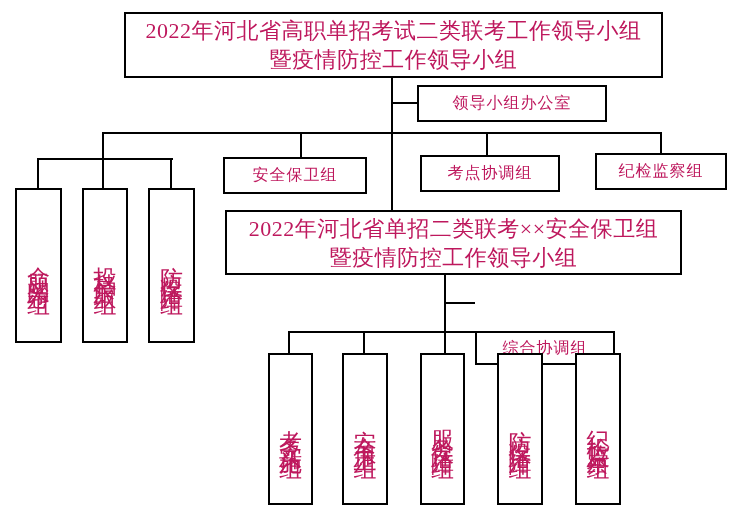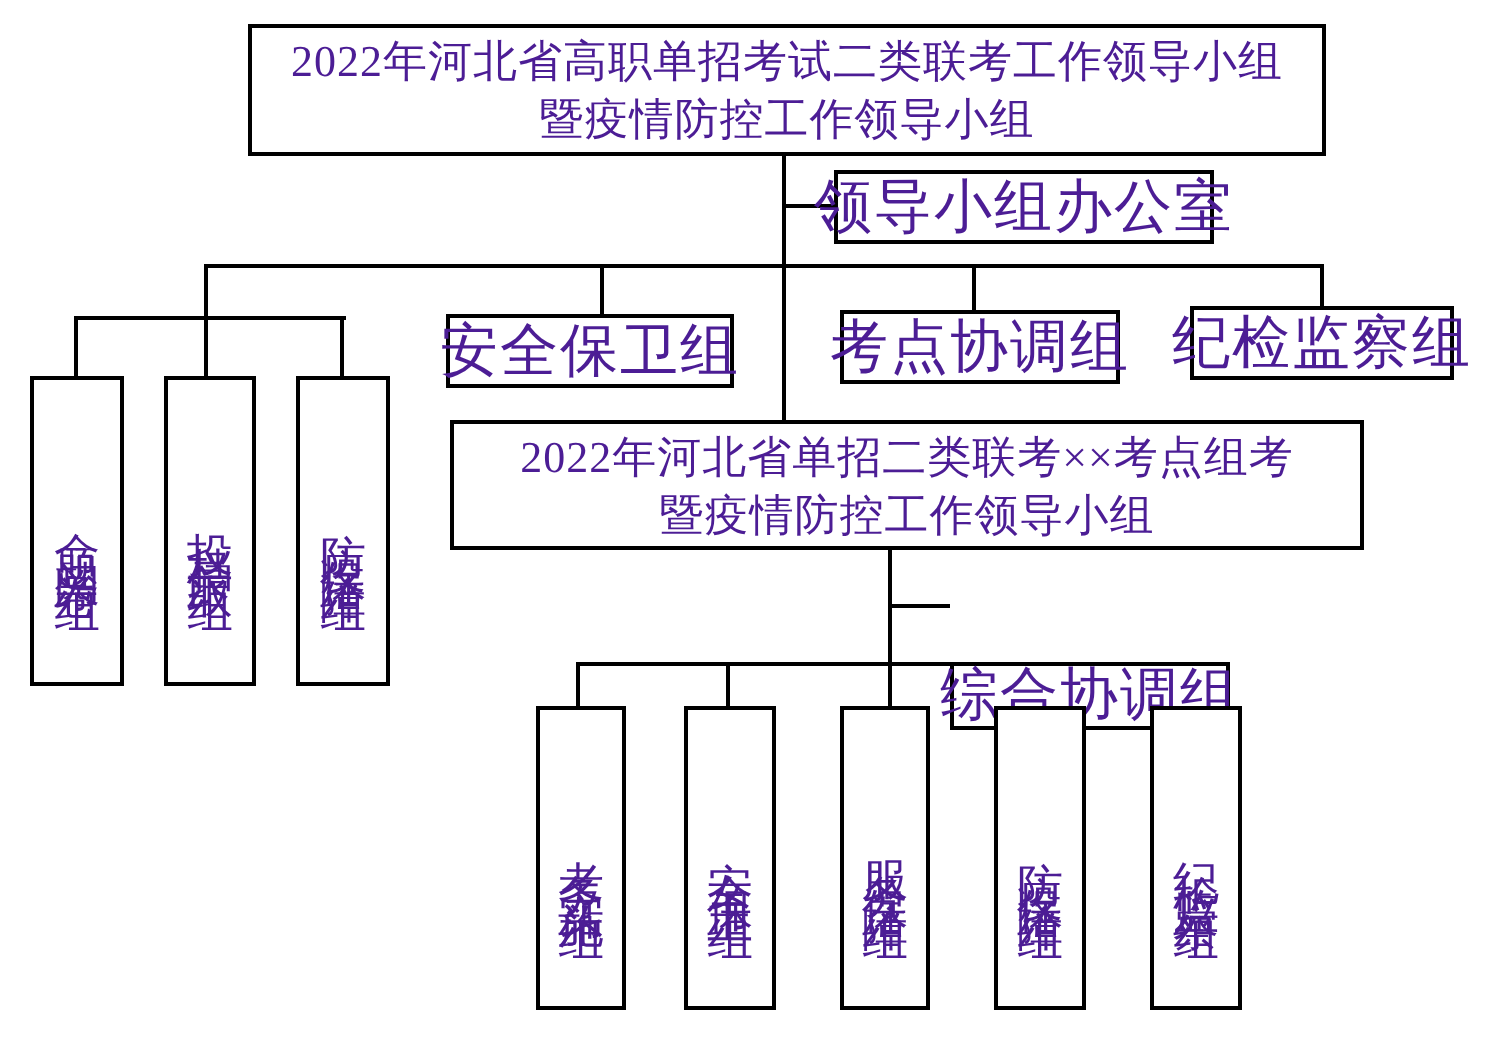--- a/index.html
+++ b/index.html
@@ -6,21 +6,21 @@
     margin: 0;
     padding: 0;
     background: #ffffff;
   }
   #stage {
     position: relative;
     width: 750px;
     height: 520px;
     background: #ffffff;
     font-family: "Liberation Serif", "DejaVu Serif", serif;
-    color: #4c1d95;
+    color: #be185d;
     overflow: hidden;
   }
   .line {
     position: absolute;
     background: #000000;
   }
   .box {
     position: absolute;
     border: 2px solid #000000;
     background: #ffffff;
@@ -30,21 +30,21 @@
     box-sizing: border-box;
     text-align: center;
   }
   .title-box {
     flex-direction: column;
     font-size: 22px;
     line-height: 29px;
     letter-spacing: 0.5px;
   }
   .label-box {
-    font-size: 29px;
+    font-size: 16px;
     letter-spacing: 1px;
     white-space: nowrap;
   }
   .vbox .vtext {
     writing-mode: vertical-rl;
     text-orientation: upright;
     font-size: 23px;
     letter-spacing: 7px;
     line-height: 1;
   }
@@ -96,21 +96,21 @@
     <span>安全保卫组</span>
   </div>
   <div class="box label-box" style="left:420px; top:155px; width:140px; height:37px;">
     <span>考点协调组</span>
   </div>
   <div class="box label-box" style="left:595px; top:153px; width:132px; height:37px;">
     <span>纪检监察组</span>
   </div>
 
   <div class="box title-box" style="left:225px; top:210px; width:457px; height:65px;">
-    <span>2022年河北省单招二类联考××考点组考</span>
+    <span>2022年河北省单招二类联考××安全保卫组</span>
     <span>暨疫情防控工作领导小组</span>
   </div>
 
   <div class="box label-box" style="left:475px; top:287px; width:140px; height:34px;margin-top:44px;">
     <span>综合协调组</span>
   </div>
 
   <div class="box vbox" style="left:268px; top:353px; width:45px; height:152px;">
     <span class="vtext">考务实施组</span>
   </div>

